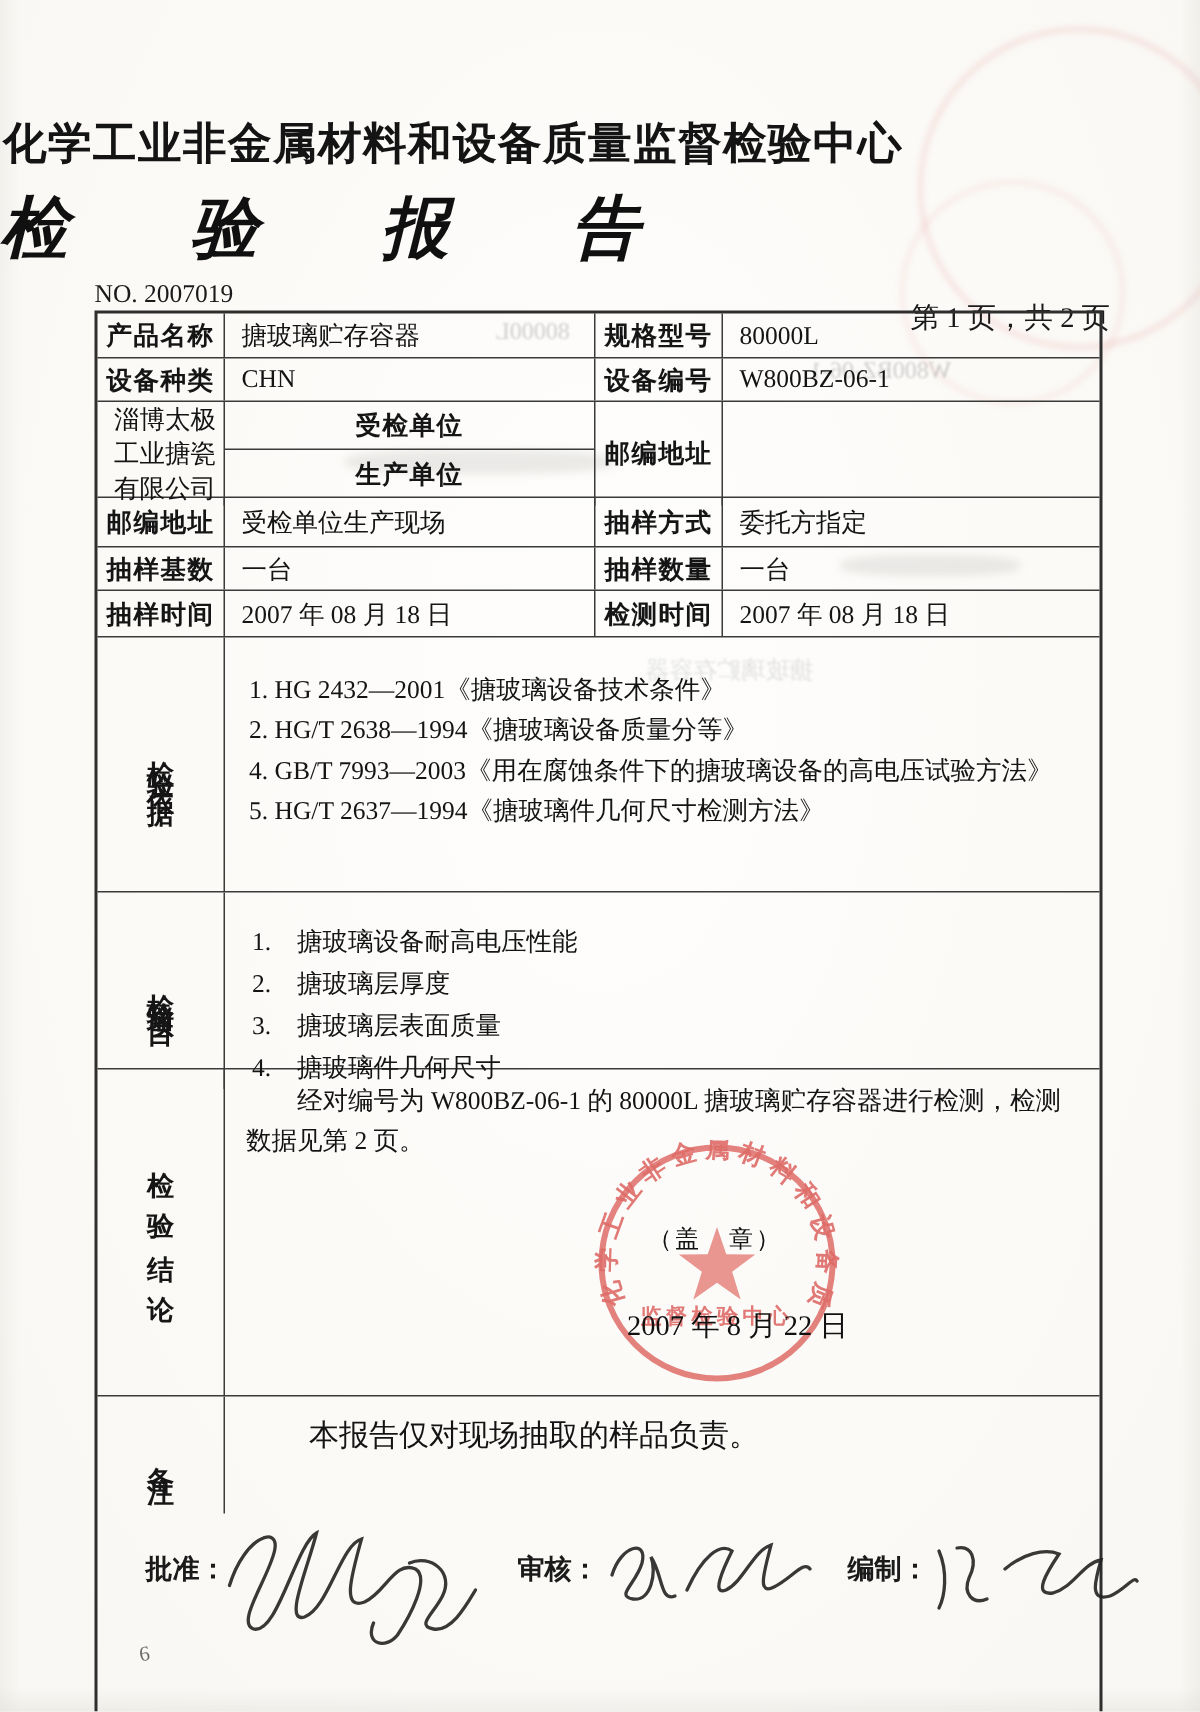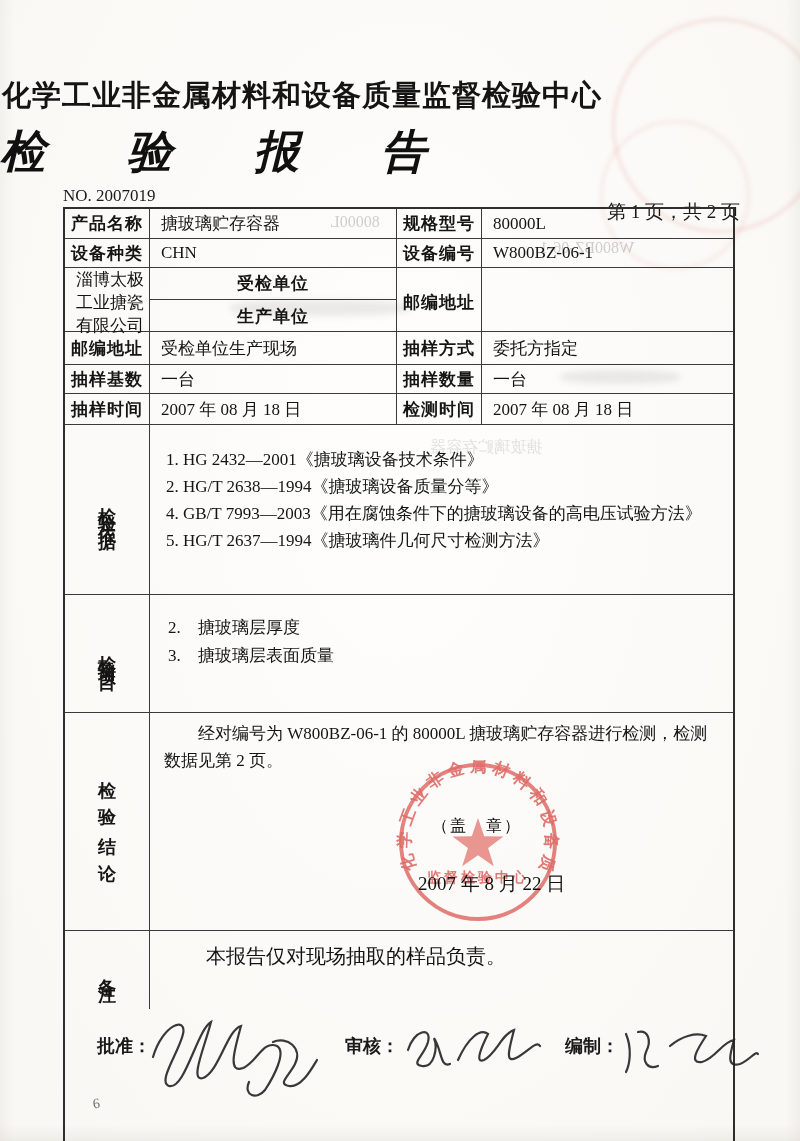--- a/index.html
+++ b/index.html
@@ -204,22 +204,24 @@
         <div>4. GB/T 7993—2003《用在腐蚀条件下的搪玻璃设备的高电压试验方法》</div>
         <div>5. HG/T 2637—1994《搪玻璃件几何尺寸检测方法》</div>
       </div>
     </div>
 
     <div class="row g2 sec-items">
       <div class="cell vwrap br">
         <div class="vlabel">检验项目</div>
       </div>
       <div class="cell list items-list">
+        <div><span class="num">1.</span><span>搪玻璃设备耐高电压性能</span></div>
         <div><span class="num">2.</span><span>搪玻璃层厚度</span></div>
         <div><span class="num">3.</span><span>搪玻璃层表面质量</span></div>
+        <div><span class="num">4.</span><span>搪玻璃件几何尺寸</span></div>
       </div>
     </div>
 
     <div class="row g2 sec-concl">
       <div class="cell vwrap br">
         <div class="vlabel">检验结论</div>
       </div>
       <div class="cell concl-cell">
         <div class="concl-text">经对编号为 W800BZ-06-1 的 80000L 搪玻璃贮存容器进行检测，检测数据见第 2 页。</div>
 

